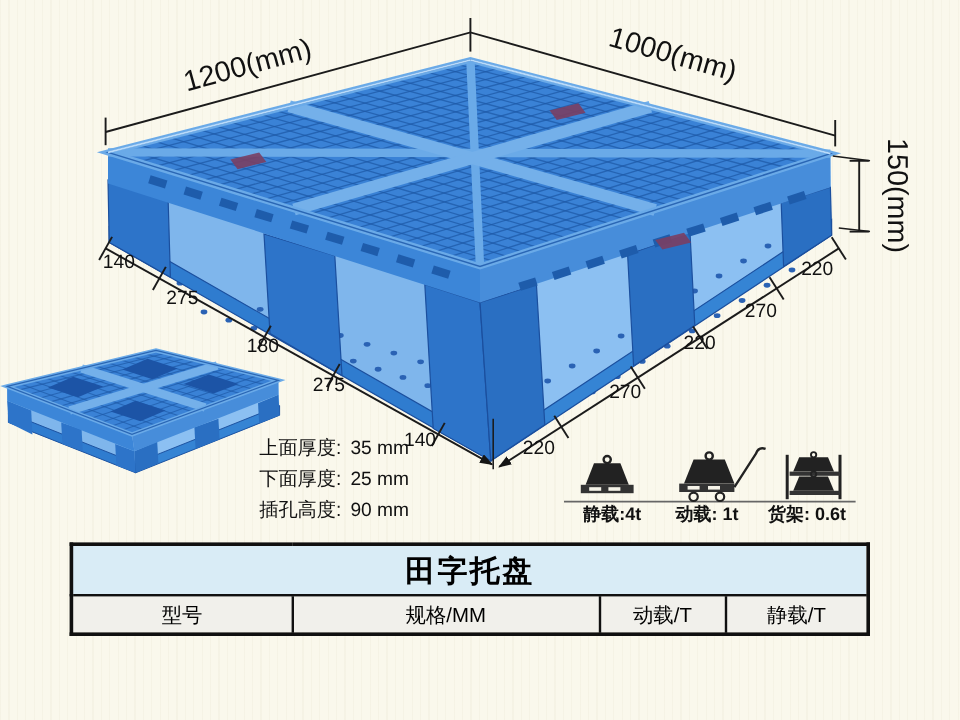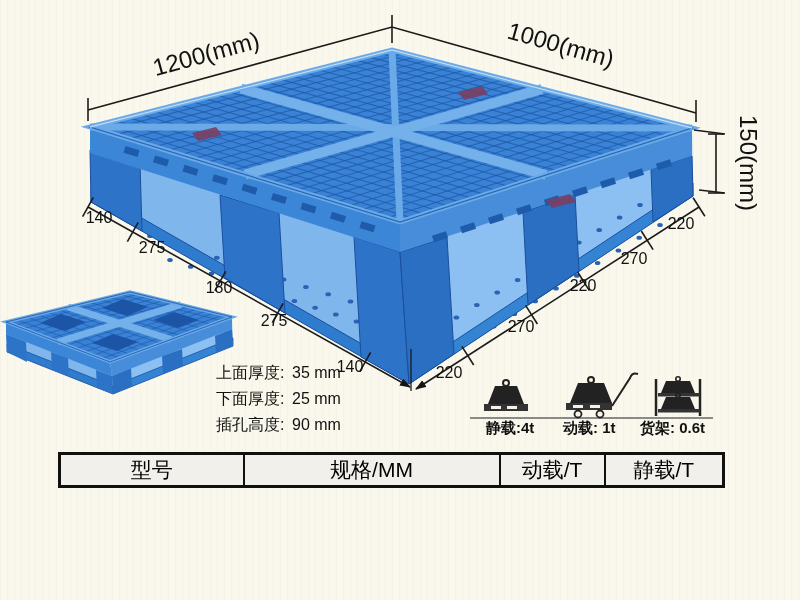--- a/index.html
+++ b/index.html
@@ -18,21 +18,21 @@
   .load-label{font-size:15px;font-weight:bold;}
   table.spec-table{
     position:absolute;left:58px;top:452px;width:664px;
     border-collapse:collapse;border:3px solid #101010;table-layout:fixed;
   }
   table.spec-table td{
     border:2.5px solid #101010;text-align:center;vertical-align:middle;
     color:#000;padding:0;overflow:hidden;white-space:nowrap;
   }
   td.t-title{height:40px;font-size:25px;font-weight:bold;background:#d9ecf6;letter-spacing:2px;}
-  td.t-head{height:30px;font-size:21px;background:#f1f0eb;}
+  td.t-head{height:30px;font-size:17px;background:#f1f0eb;}
   td.t-data{height:33px;font-size:21px;background:#cfe8f4;}
 </style>
 </head>
 <body>
 
 <div class="stage">
 
 <svg width="800" height="600" viewBox="0 0 800 600">
   <defs>
     <marker id="arr" markerWidth="12" markerHeight="10" refX="10" refY="4" orient="auto" markerUnits="userSpaceOnUse">
@@ -351,20 +351,23 @@
 
 <table class="spec-table">
   <colgroup>
         <col style="width:184px">
         <col style="width:256px">
         <col style="width:105px">
         <col style="width:119px">
       </colgroup>
   <tbody>
     <tr>
+      <td class="t-title" colspan="4">田字托盘</td>
+    </tr>
+    <tr>
       <td class="t-head">型号</td>
       <td class="t-head">规格/MM</td>
       <td class="t-head">动载/T</td>
       <td class="t-head">静载/T</td>
     </tr>
   </tbody>
 </table>
 
 </div>
 

